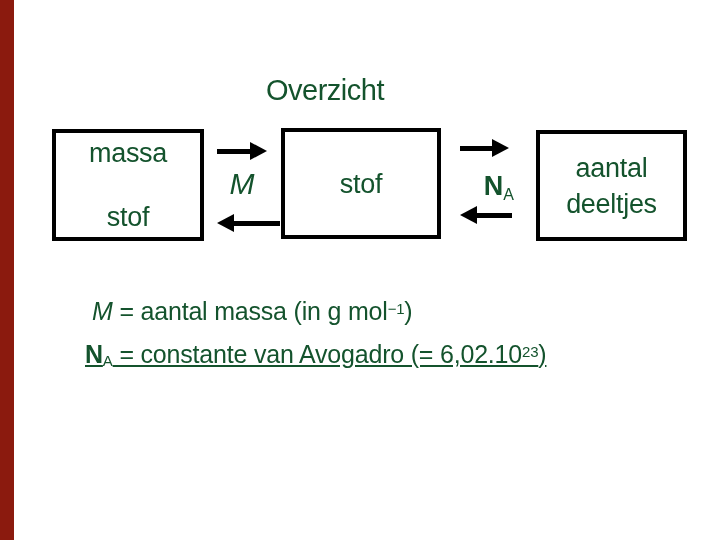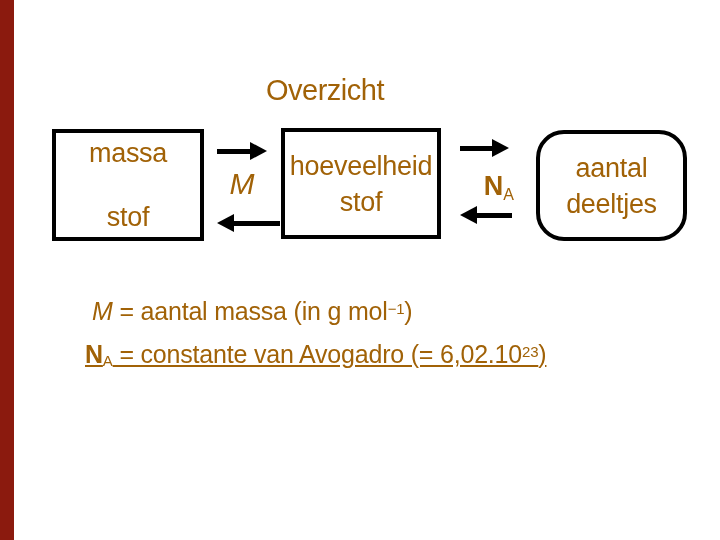--- a/index.html
+++ b/index.html
@@ -3,21 +3,21 @@
 <meta charset="utf-8">
 <style>
   html, body { margin: 0; padding: 0; }
   body { width: 720px; height: 540px; background: #ffffff; }
 
   .slide {
     position: relative;
     width: 720px;
     height: 540px;
     background: #ffffff;
-    color: #a16207;
+    color: #14532d;
     font-family: "Liberation Sans", sans-serif;
     overflow: hidden;
   }
 
   .accent-bar {
     position: absolute;
     left: 0;
     top: 0;
     width: 14px;
     height: 540px;
@@ -43,21 +43,21 @@
     flex-direction: column;
     align-items: center;
     justify-content: center;
     text-align: center;
     font-size: 27px;
     line-height: 36px;
     letter-spacing: -0.3px;
   }
   .box-1 { left: 52px;  top: 129px; width: 152px; height: 112px; gap: 28px; }
   .box-2 { left: 281px; top: 128px; width: 160px; height: 111px; }
-  .box-3 { left: 536px; top: 130px; width: 151px; height: 111px; border-radius: 28px; }
+  .box-3 { left: 536px; top: 130px; width: 151px; height: 111px; }
 
   .arrow {
     position: absolute;
     height: 18px;
     display: flex;
     align-items: center;
   }
   .arrow .shaft { flex: 1; height: 5px; background: #000000; }
   .head-right {
     width: 0; height: 0;
@@ -128,21 +128,20 @@
     <span class="shaft"></span>
     <span class="head-right"></span>
   </div>
   <div class="m-label">M</div>
   <div class="arrow a1l">
     <span class="head-left"></span>
     <span class="shaft"></span>
   </div>
 
   <div class="box box-2">
-    <span>hoeveelheid</span>
     <span>stof</span>
   </div>
 
   <div class="arrow a2r">
     <span class="shaft"></span>
     <span class="head-right"></span>
   </div>
   <div class="n-label"><span>N</span><span class="n-sub">A</span></div>
   <div class="arrow a2l">
     <span class="head-left"></span>

